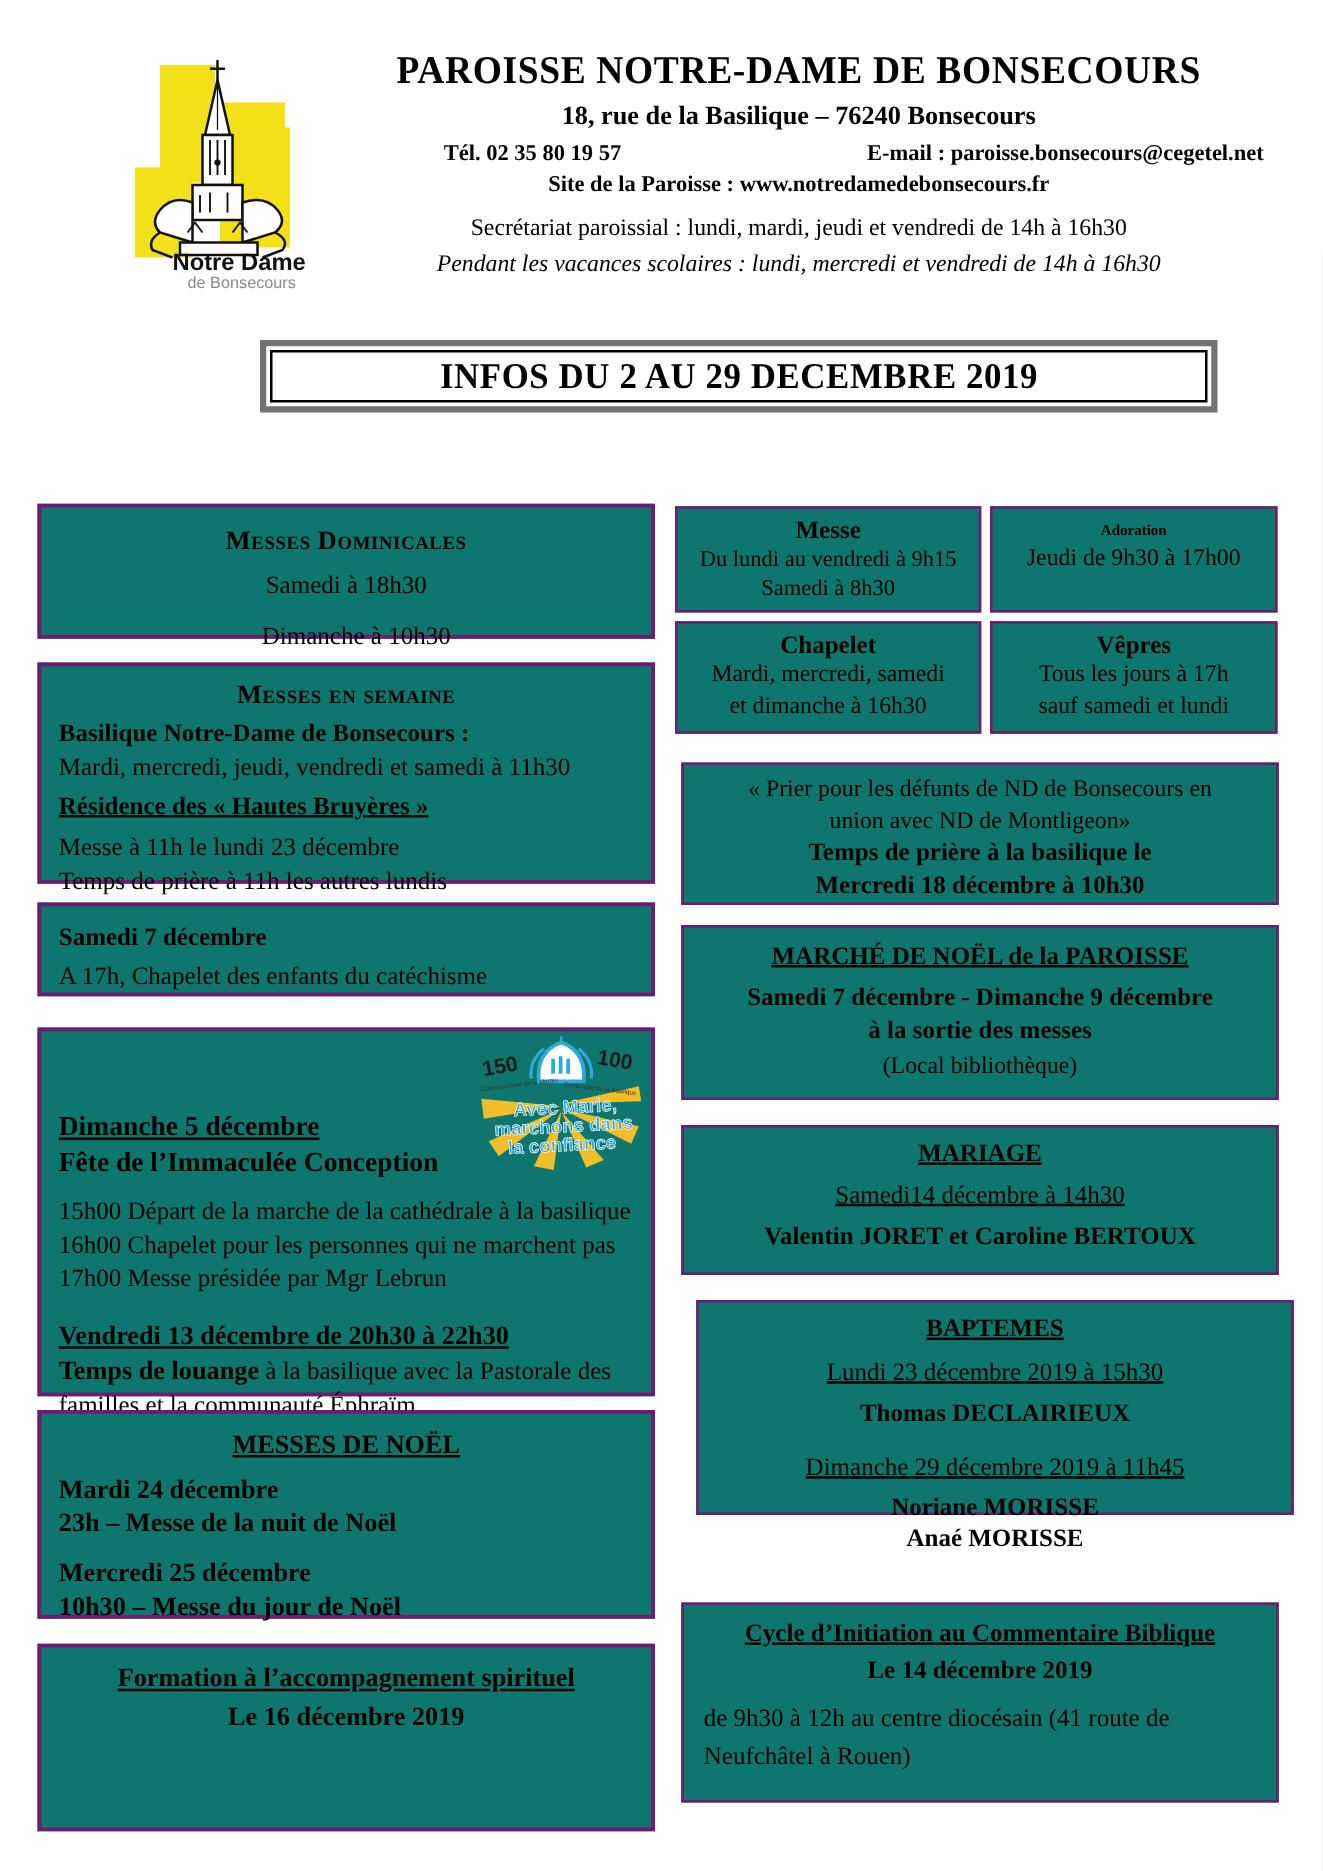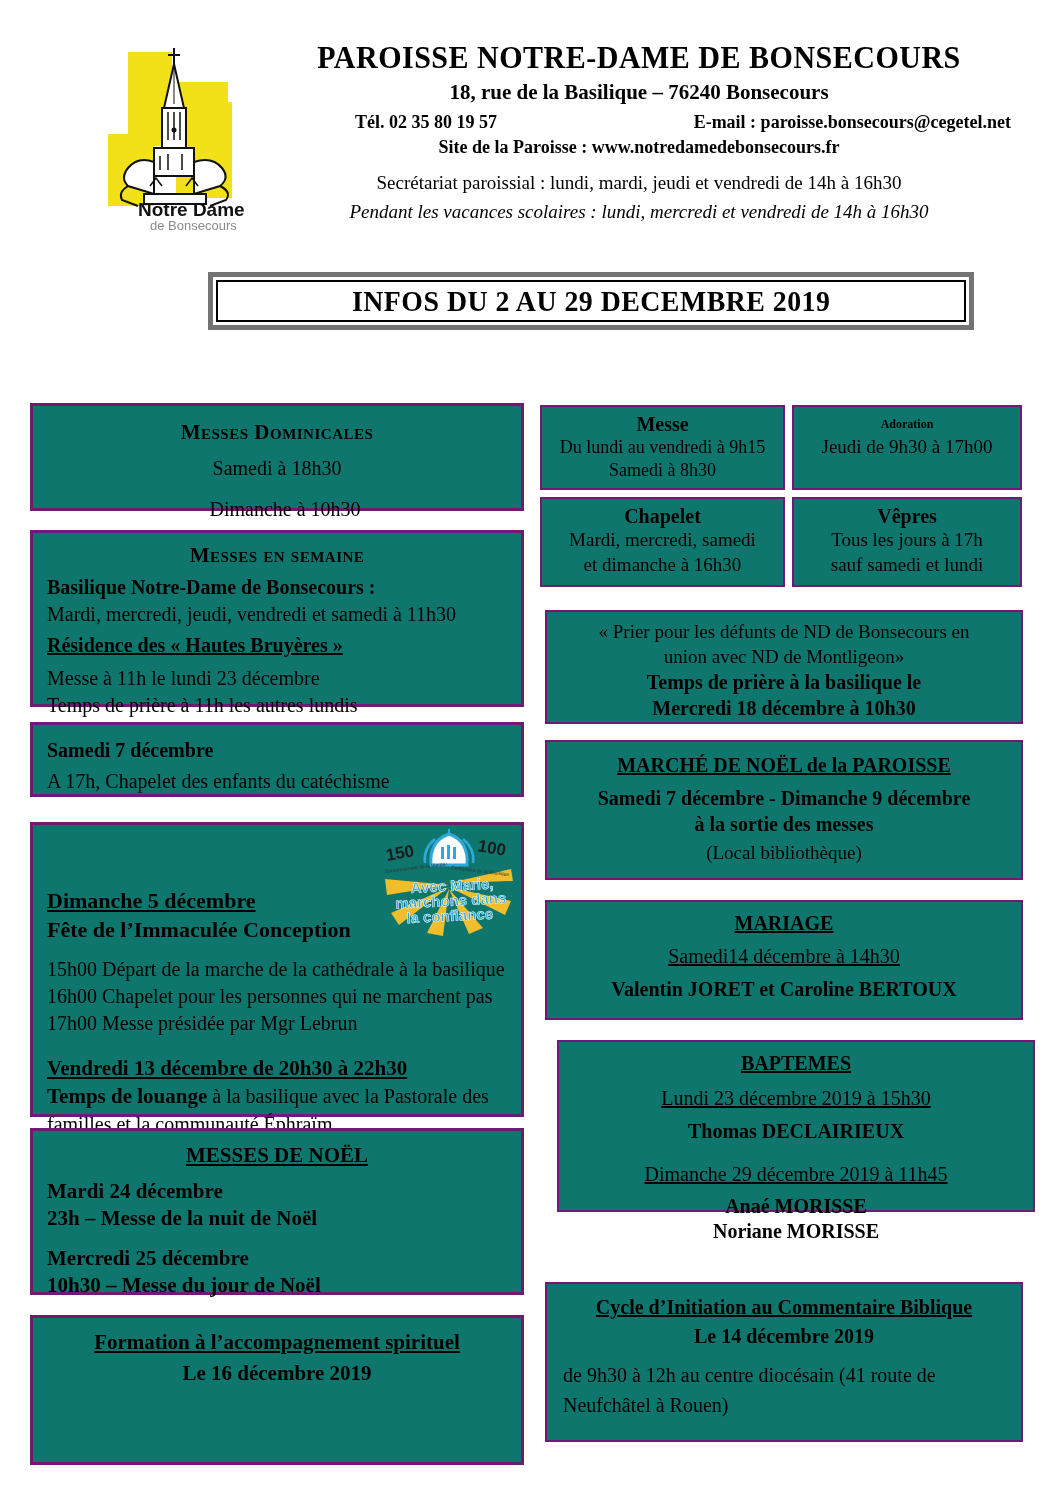--- a/index.html
+++ b/index.html
@@ -226,22 +226,22 @@
     <div class="c u" style="font-size:20px; margin-top:10px;">Samedi14 décembre à 14h30</div>
     <div class="c b" style="font-size:20px; margin-top:10px;">Valentin JORET et Caroline BERTOUX</div>
   </div>
 
   <div class="box thin" style="left:545px; top:1040px; width:478px; height:172px; padding-top:10px;margin-left:12px;">
     <div class="c b u" style="font-size:20px;">BAPTEMES</div>
     <div class="c u" style="font-size:20px; margin-top:12px;">Lundi 23 décembre 2019 à 15h30</div>
     <div class="c b" style="font-size:20px; margin-top:10px;">Thomas DECLAIRIEUX</div>
     <div class="c u" style="font-size:20px; margin-top:20px;">Dimanche 29 décembre 2019 à 11h45</div>
     <div class="c b" style="font-size:20px; margin-top:8px; line-height:1.25;">
+      <div>Noriane MORISSE</div>
       <div>Anaé MORISSE</div>
-      <div>Noriane MORISSE</div>
     </div>
   </div>
 
   <div class="box thin" style="left:545px; top:1282px; width:478px; height:160px; padding:12px 16px 0 16px;">
     <div class="c b u" style="font-size:20px;">Cycle d’Initiation au Commentaire Biblique</div>
     <div class="c b" style="font-size:20px; margin-top:6px;">Le 14 décembre 2019</div>
     <div class="body19" style="font-size:20px; margin-top:12px; line-height:1.5;">de 9h30 à 12h au centre diocésain (41 route de Neufchâtel à Rouen)</div>
   </div>
 
 </div>

